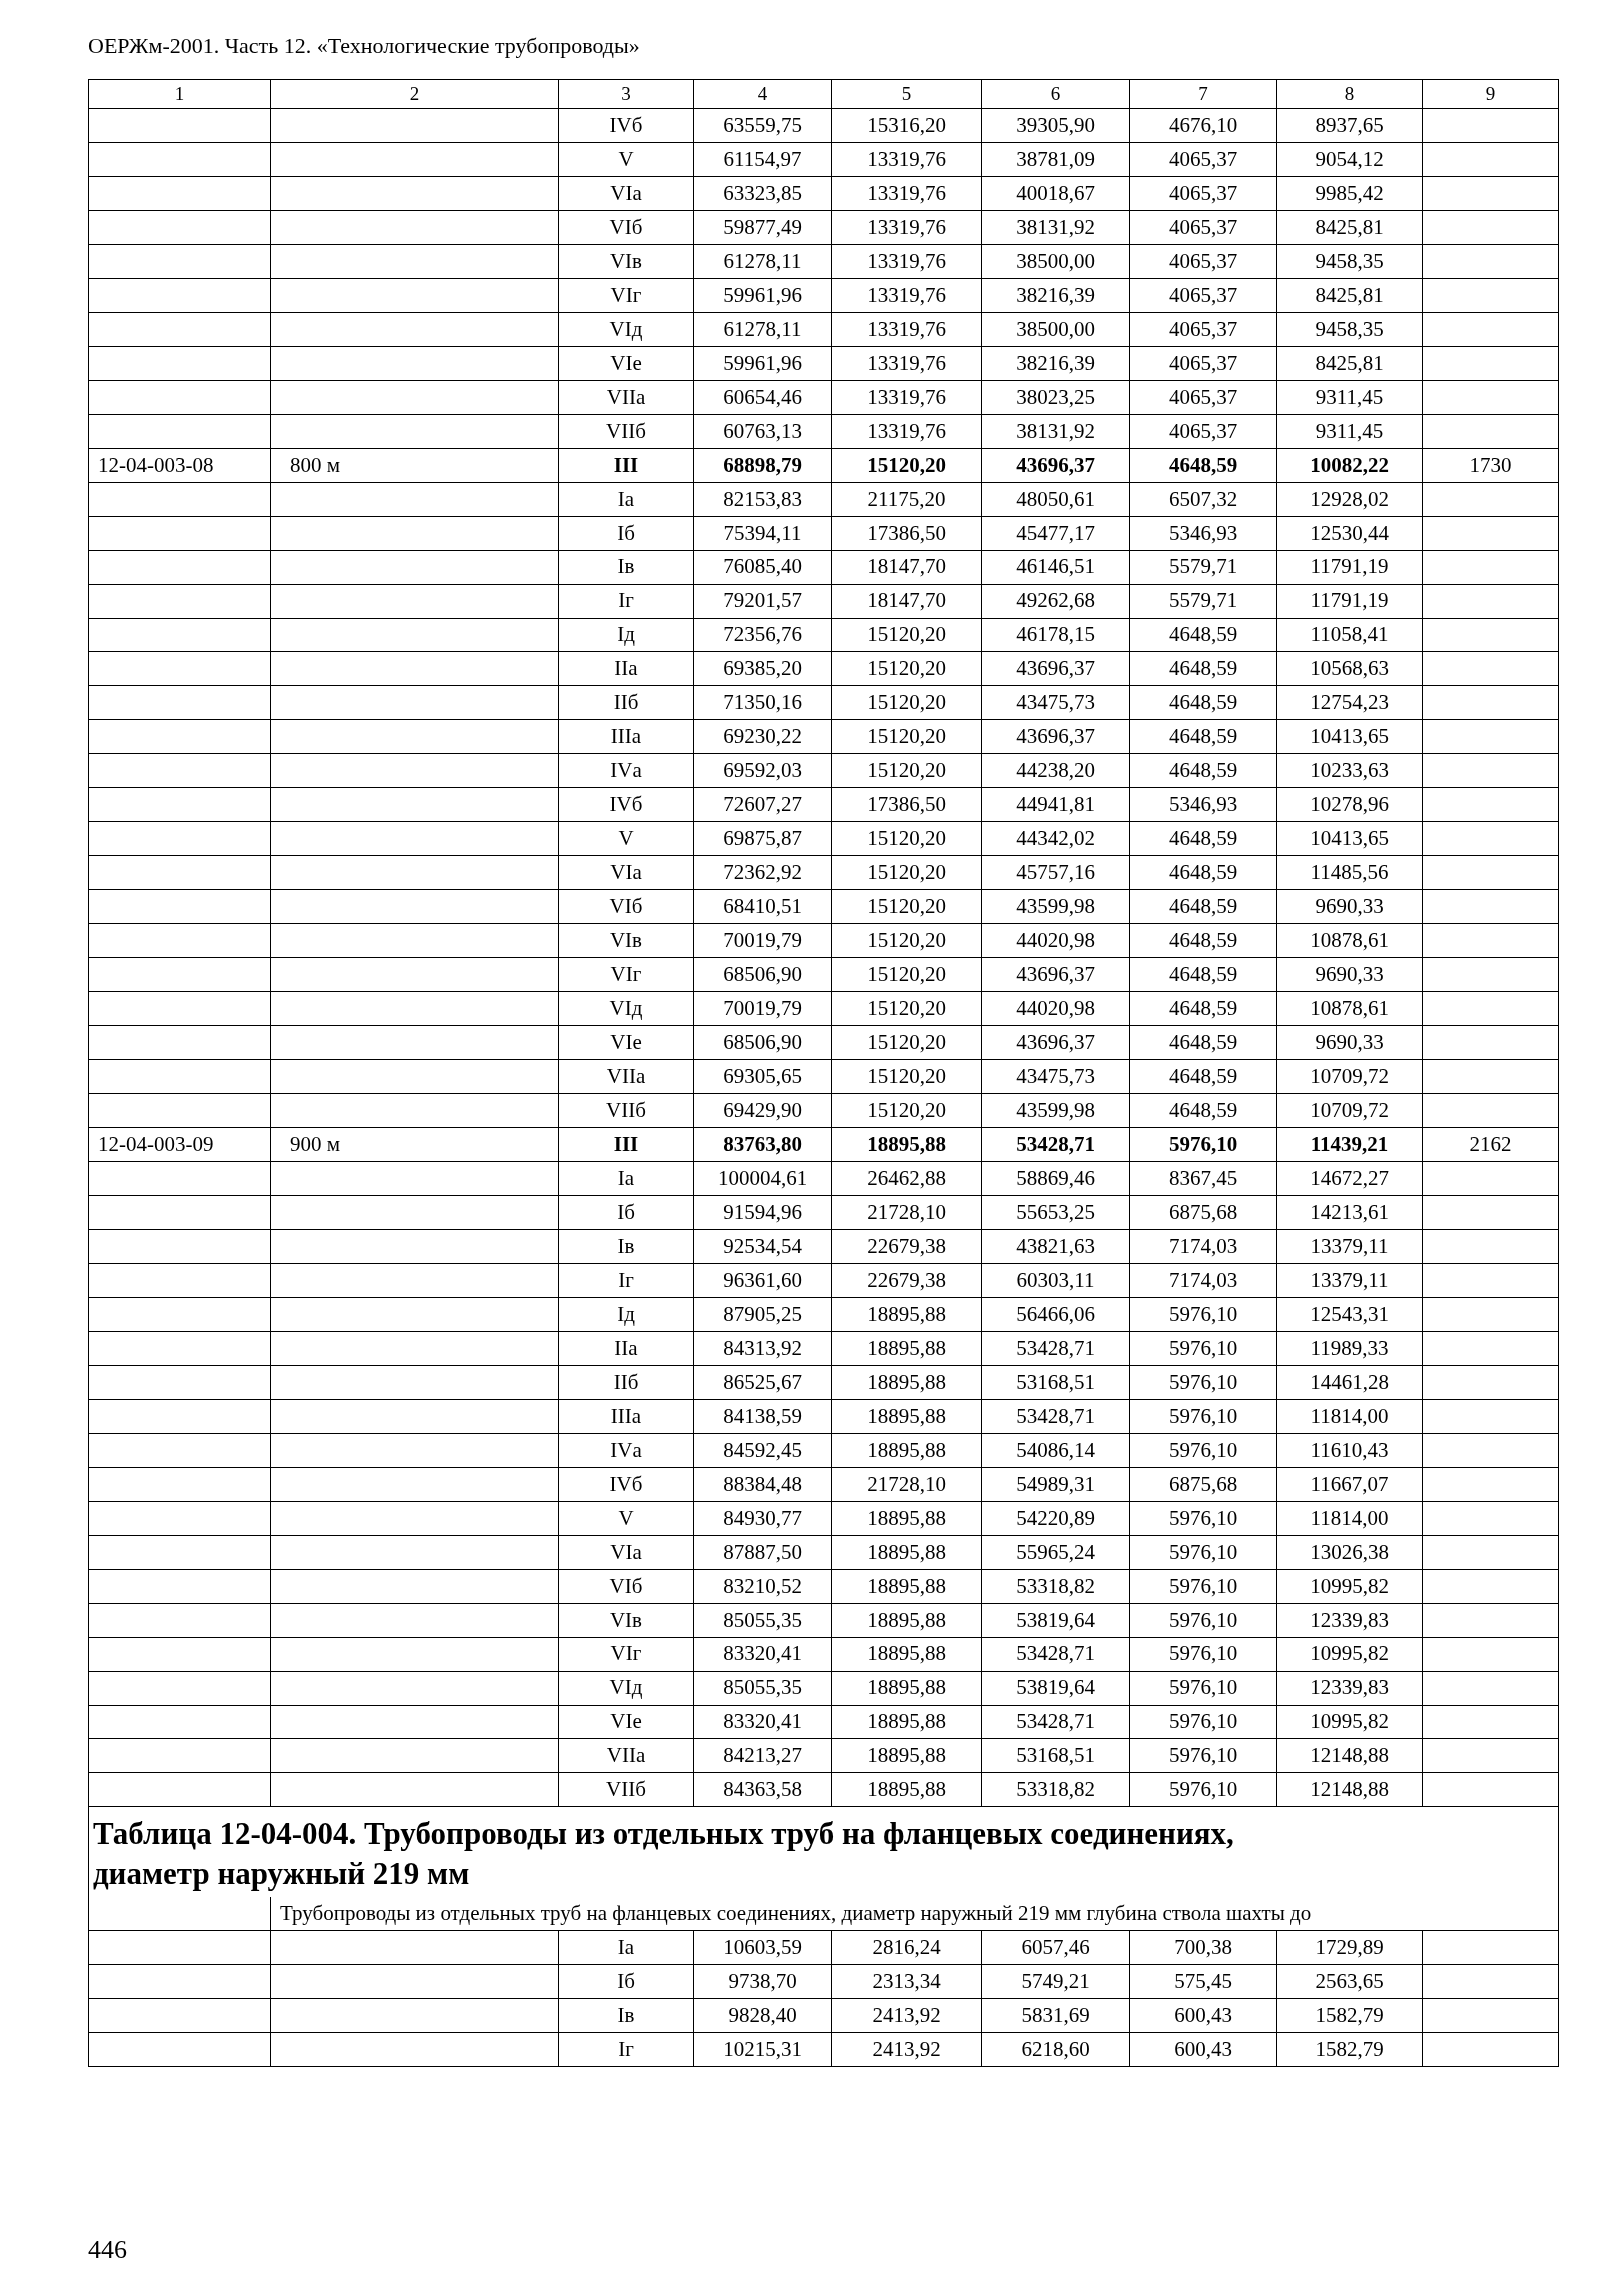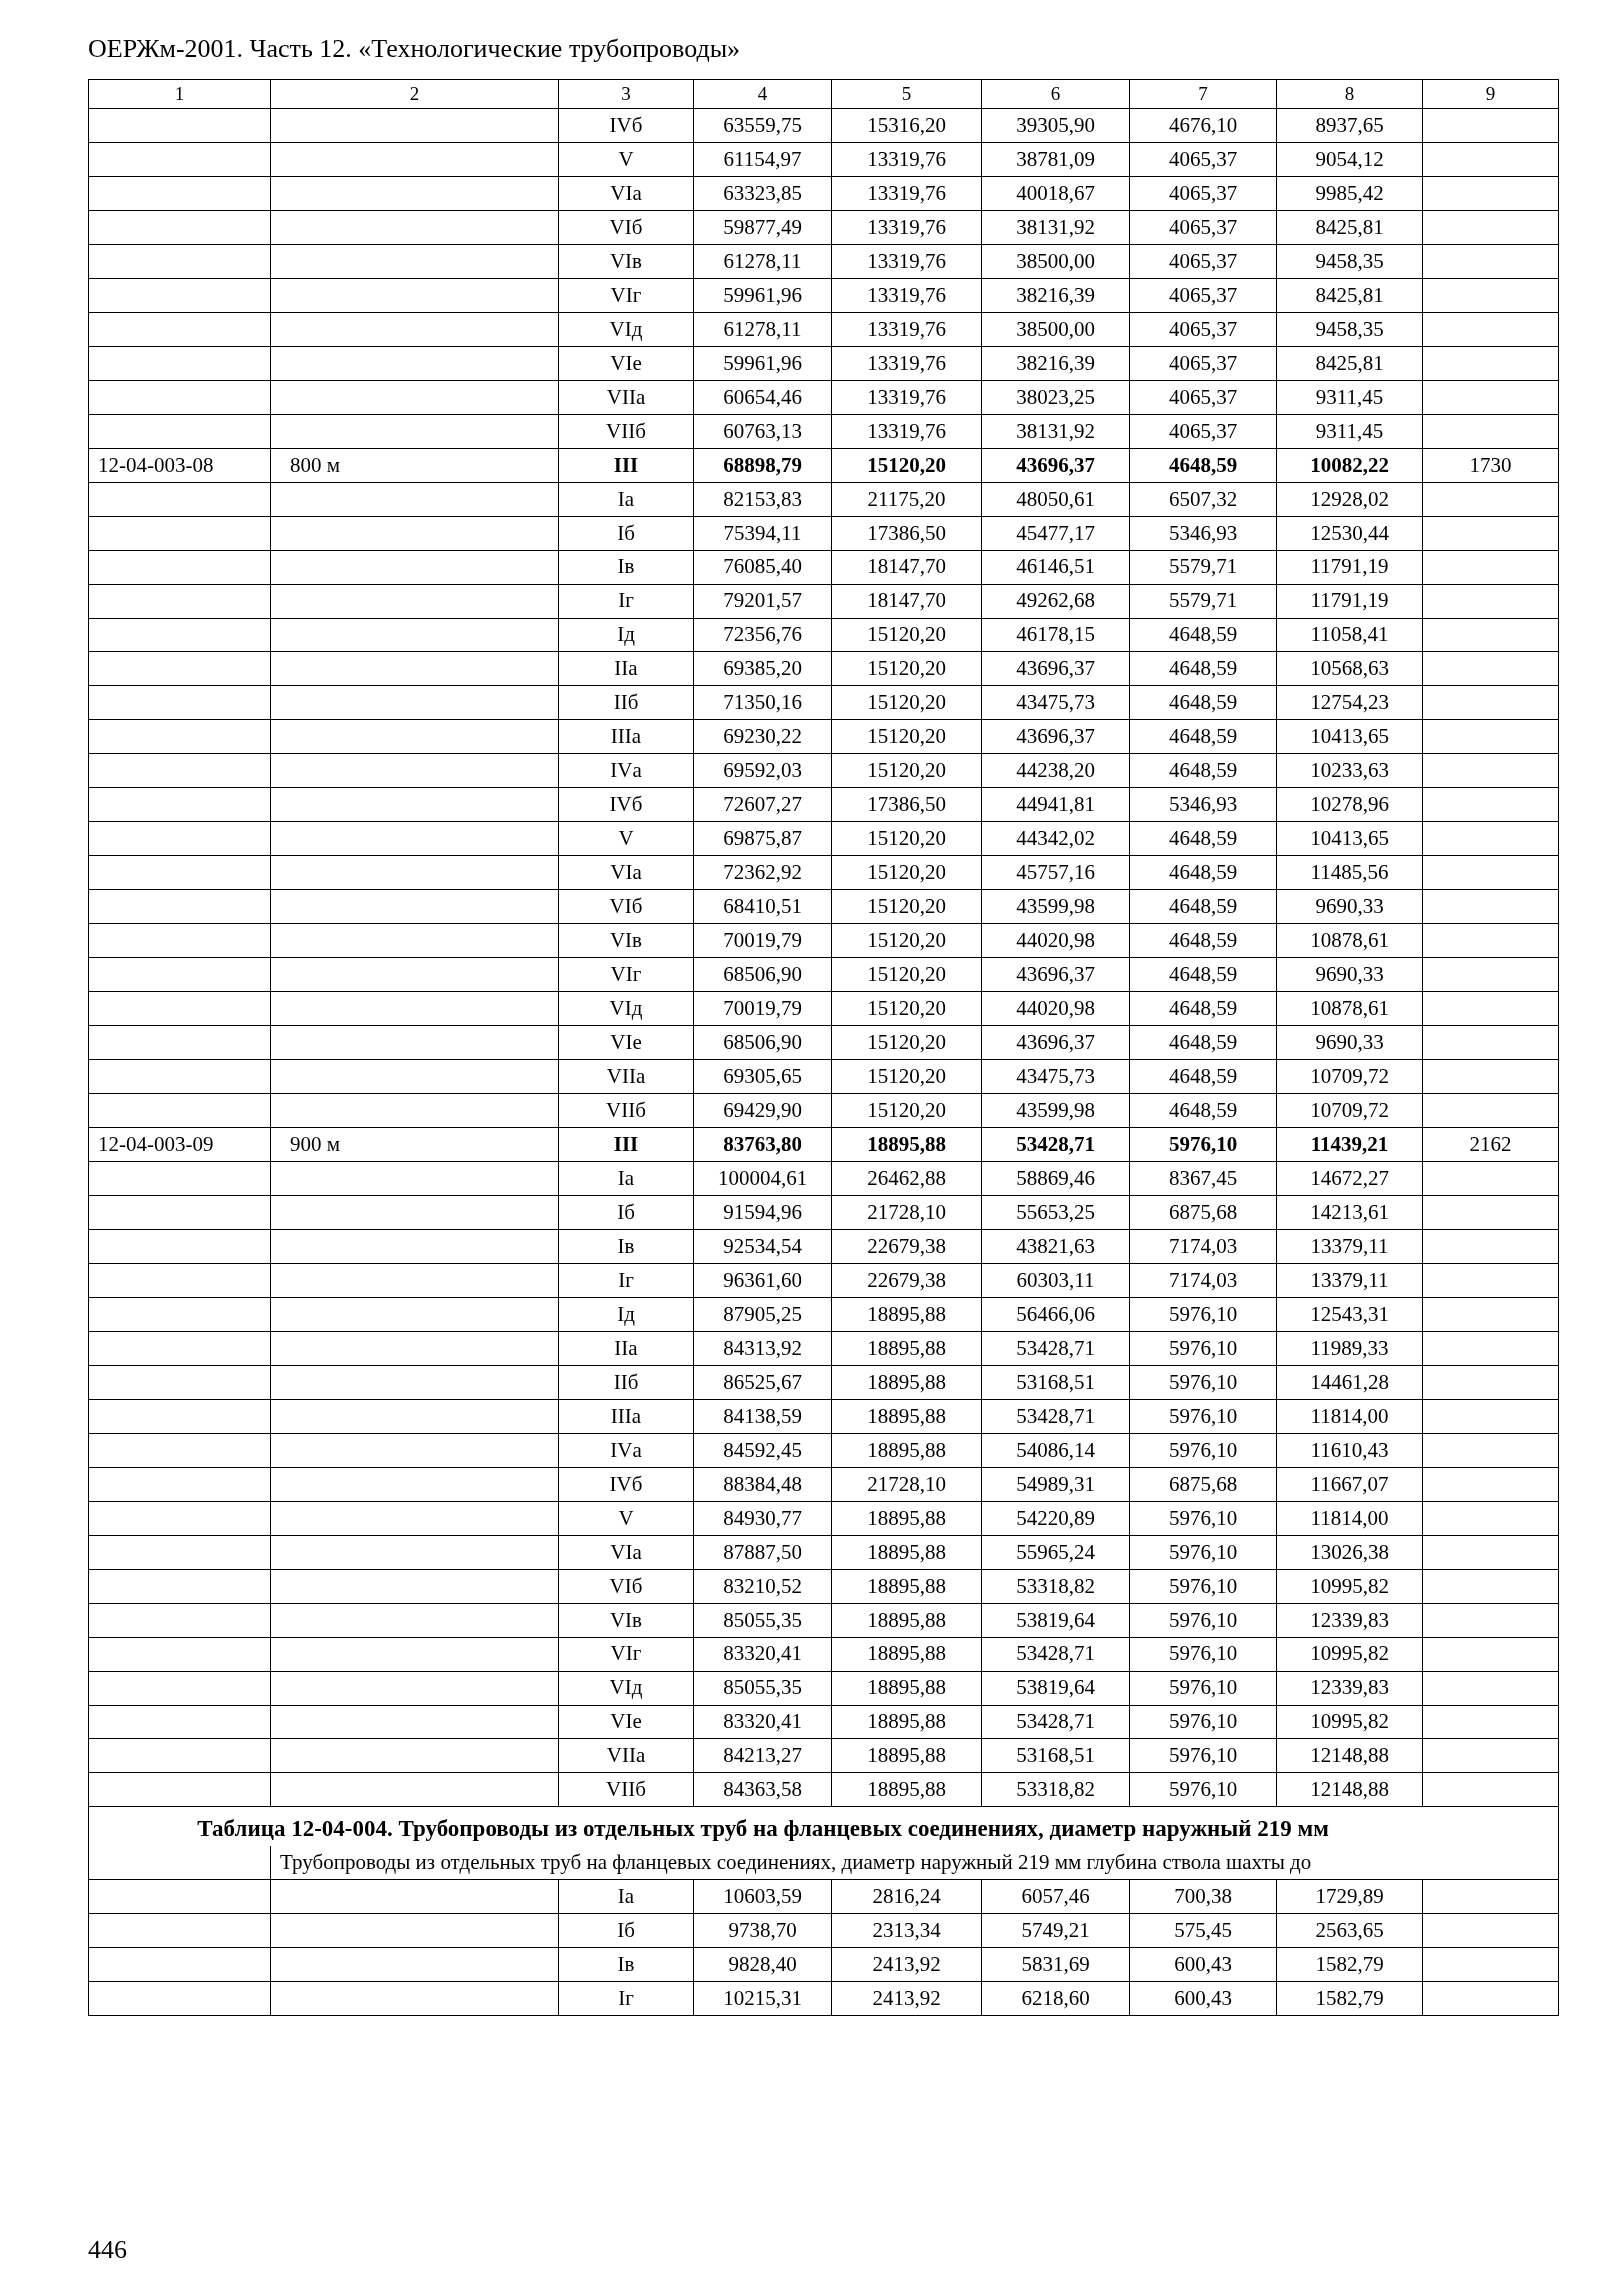--- a/index.html
+++ b/index.html
@@ -10,21 +10,21 @@
     height: 2284px;
     background: #ffffff;
     color: #000000;
     font-family: "Liberation Serif", serif;
     overflow: hidden;
   }
   .doc-header {
     position: absolute;
     top: 33px;
     left: 88px;
-    font-size: 26px;
+    font-size: 22px;
     line-height: 1.2;
   }
   .cost-table {
     position: absolute;
     top: 79px;
     left: 88px;
     width: 1471px;
     border-collapse: collapse;
     table-layout: fixed;
   }
@@ -39,22 +39,22 @@
     overflow: hidden;
   }
   .cost-table td.head-cell {
     font-size: 19px;
     padding: 2.6px 3.9px;
   }
   td.c1 { text-align: left; padding-left: 9px; }
   td.c2 { text-align: left; padding-left: 19px; }
   td.b  { font-weight: bold; }
   td.title-cell {
-    text-align: right;
-    font-size: 23px;
+    text-align: left;
+    font-size: 31px;
     font-weight: bold;
     line-height: 1.3;
     padding: 6.5px 3.9px 2.6px 3.9px;
     border-bottom-style: hidden;
   }
   td.title-cell .title-text { display: block; max-width: 1236px; }
   td.izm-cell {
     text-align: left;
     border-top-style: hidden;
     padding: 2.6px 5.2px 5.2px 207px;

